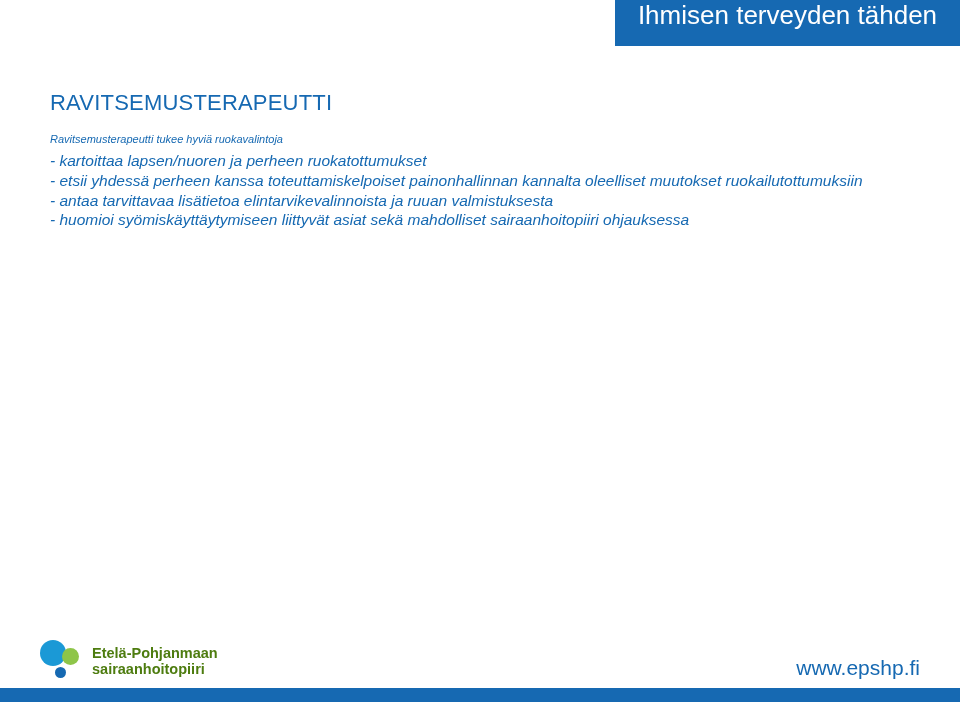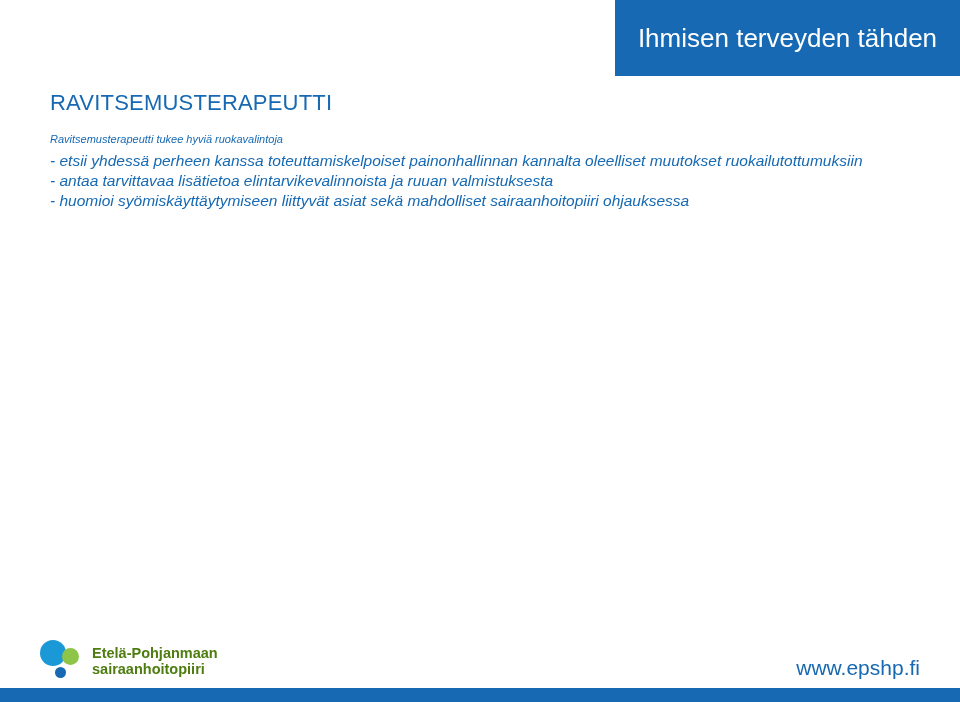--- a/index.html
+++ b/index.html
@@ -1,18 +1,18 @@
 <!DOCTYPE html>
 <html><head>
 <meta charset="utf-8">
 <style>
   * { box-sizing: border-box; margin: 0; padding: 0; }
   html, body { width: 960px; height: 702px; font-family: Arial, Helvetica, sans-serif; background: #fff; overflow: hidden; }
   .slide { position: relative; width: 960px; height: 702px; background: #fff; }
-  .header { position: absolute; top: 0; right: 0; width: 345px; height: 76px; background: #1669b2; color: #fff; display: flex; align-items: center; justify-content: center; font-size: 26px; font-weight: 400; }
+  .header { position: absolute; top: 0; right: 0; width: 345px; height: 46px; background: #1669b2; color: #fff; display: flex; justify-content: center; font-size: 26px; font-weight: 400; }
   .content { position: absolute; top: 90px; left: 50px; right: 50px; }
   .title { color: #1669b2; font-size: 22px; font-weight: 400; margin-bottom: 17px; letter-spacing: 0.2px; }
   .subtitle { color: #1669b2; font-size: 11px; font-style: italic; font-weight: 400; margin-bottom: 6px; }
   .bullets { color: #1669b2; font-size: 15.5px; font-style: italic; line-height: 1.28; }
   .bullets .row { display: block; }
   .footer { position: absolute; left: 0; right: 0; bottom: 0; height: 90px; }
   .footer-bar { position: absolute; left: 0; right: 0; bottom: 0; height: 14px; background: #1669b2; }
   .footer-link { position: absolute; right: 40px; bottom: 22px; color: #1669b2; font-size: 21px; }
   .logo { position: absolute; left: 38px; bottom: 18px; display: flex; align-items: center; gap: 10px; }
   .logo-mark { position: relative; width: 44px; height: 44px; }
@@ -28,20 +28,21 @@
 <div class="slide">
 
   <div class="header">
     <span>Ihmisen terveyden tähden</span>
   </div>
 
   <div class="content">
     <h1 class="title">RAVITSEMUSTERAPEUTTI</h1>
     <p class="subtitle">Ravitsemusterapeutti tukee hyviä ruokavalintoja</p>
     <div class="bullets">
+      <span class="row">- kartoittaa lapsen/nuoren ja perheen ruokatottumukset</span>
       <span class="row">- etsii yhdessä perheen kanssa toteuttamiskelpoiset painonhallinnan kannalta oleelliset muutokset ruokailutottumuksiin</span>
       <span class="row">- antaa tarvittavaa lisätietoa elintarvikevalinnoista ja ruuan valmistuksesta</span>
       <span class="row">- huomioi syömiskäyttäytymiseen liittyvät asiat sekä mahdolliset sairaanhoitopiiri ohjauksessa</span>
     </div>
   </div>
 
   <div class="footer">
     <div class="logo">
       <div class="logo-mark">
         <div class="dot d1"></div>

